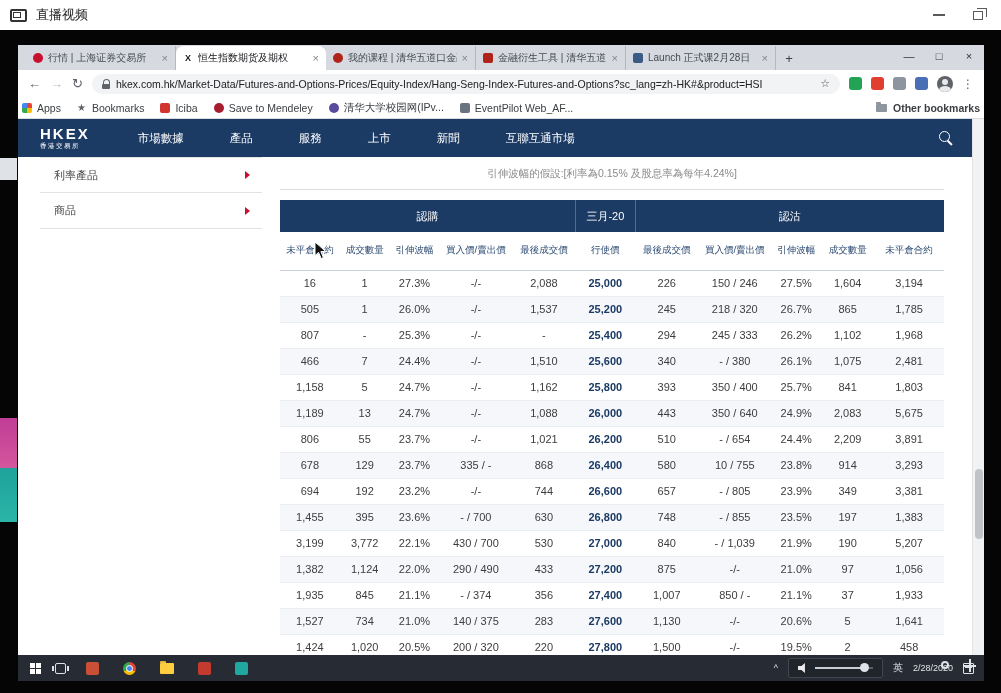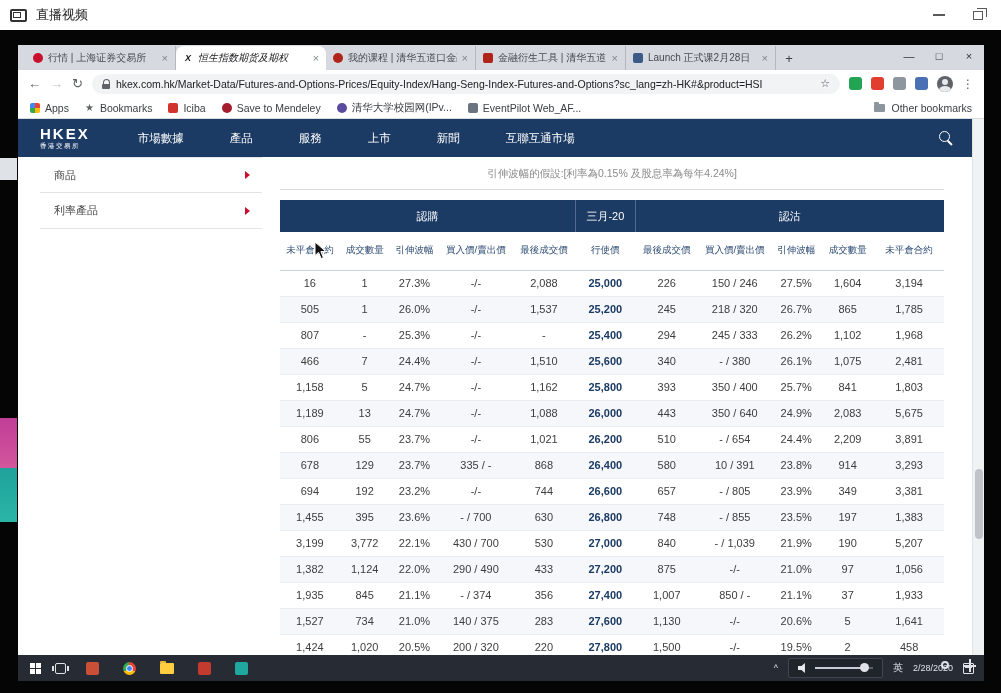--- a/index.html
+++ b/index.html
@@ -25,21 +25,21 @@
   .t2 { top:388px; height:50px; background:linear-gradient(180deg,#c03d96,#d4569c); }
   .t3 { top:438px; height:54px; background:linear-gradient(180deg,#1fa29b,#2ab5a7); }
 
   
   .browser { position:absolute; left:18px; top:15px; width:966px; height:610px; background:#fff;
              display:flex; flex-direction:column; overflow:hidden; }
 
   .tabbar { height:25px; background:#d6dae0; display:flex; align-items:flex-end; padding-left:8px; flex:none; }
   .tab { width:150px; height:24px; display:flex; align-items:center; gap:5px; padding:0 7px;
          font-size:10px; color:#454a50; border-right:1px solid #b3b8bf; }
-  .tab.active { background:#fff; border-radius:8px 8px 0 0; border-right:none; color:#202124;font-style:italic; }
+  .tab.active { background:#fff; border-radius:8px 8px 0 0; border-right:none; color:#202124; }
   .tab-label { flex:1; white-space:nowrap; overflow:hidden; }
   .tab-close { color:#80868b; font-size:11px; flex:none; }
   .favicon { width:10px; height:10px; flex:none; border-radius:2px; }
   .f0 { background:#c8102e; border-radius:50%; }
   .f1 { background:none; }  .f1::before { content:"X"; font-size:9px; font-weight:bold; color:#15181c; line-height:10px; display:block; text-align:center; }
   .f2 { background:#b02318; border-radius:50%; }
   .f3 { background:#b02318; }
   .f4 { background:#3b5b86; }
   .new-tab { width:26px; align-self:center; text-align:center; color:#3c4043; font-size:13px; }
   .win-controls { margin-left:auto; display:flex; align-self:flex-start; }
@@ -57,32 +57,32 @@
                   border:1.2px solid #5f6368; border-bottom:none; border-radius:4px 4px 0 0; }
   .url { font-size:10.5px; color:#202124; white-space:nowrap; overflow:hidden; flex:1; }
   .star { color:#5f6368; font-size:11px; }
   .ext { width:13px; height:13px; border-radius:3px; flex:none; }
   .e1 { background:#23a455; } .e2 { background:#e23e30; } .e3 { background:#8d959e; } .e4 { background:#4a6fb5; }
   .avatar { width:16px; height:16px; border-radius:50%; background:#5f6368; position:relative; overflow:hidden; flex:none; }
   .avatar::before { content:""; position:absolute; top:3px; left:5px; width:6px; height:6px; border-radius:50%; background:#e8eaed; }
   .avatar::after { content:""; position:absolute; top:10px; left:2px; width:12px; height:8px; border-radius:50%; background:#e8eaed; }
   .kebab { color:#5f6368; font-size:12px; }
 
-  .bmbar { height:22px; display:flex; align-items:center; padding:0 12px; background:#fff;
+  .bmbar { height:22px; display:flex; align-items:center; padding:0 4px; background:#fff;
            border-bottom:1px solid #dadce0; font-size:10.5px; color:#3c4043; flex:none; }
   .bm-list { display:flex; gap:16px; align-items:center; }
   .bm { display:flex; gap:5px; align-items:center; }
   .bm-ic { width:10px; height:10px; border-radius:2px; flex:none; }
   .b0 { background:conic-gradient(#ea4335 0 25%,#fbbc05 0 50%,#34a853 0 75%,#4285f4 0); }
   .b1 { background:none; } .b1::before { content:"★"; color:#5f6368; font-size:10px; line-height:10px; display:block; }
   .b2 { background:#d0342c; }
   .b3 { background:#a61d2d; border-radius:50%; }
   .b4 { background:#5b4b9e; border-radius:50%; }
   .b5 { background:#6a7480; }
-  .other-bm { margin-left:auto; display:flex; gap:6px; align-items:center; }
+  .other-bm { margin-left:auto; display:flex; gap:6px; align-items:center;font-weight:bold; }
   .folder-ic { width:11px; height:8px; background:#8d959e; border-radius:1px; position:relative; }
   .folder-ic::before { content:""; position:absolute; top:-2px; left:0; width:5px; height:2px; background:#8d959e; border-radius:1px 1px 0 0; }
 
   
   .page { flex:1; position:relative; background:#fff; overflow:hidden; }
   .hkex-nav { height:38px; background:#1b3a64; display:flex; align-items:center; padding:0 30px 0 22px; color:#fff; }
   .logo { margin-right:48px; line-height:1; }
   .logo-en { font-size:15px; font-weight:bold; letter-spacing:2px; }
   .logo-cn { font-size:6.5px; letter-spacing:1.5px; margin-top:2px; }
   .nav-items { display:flex; gap:46px; font-size:11.5px; }
@@ -271,25 +271,25 @@
             <span>上市</span>
             <span>新聞</span>
             <span>互聯互通市場</span>
           </div>
         <span class="search-ic"></span>
       </div>
 
       <div class="content">
         <div class="sidebar">
             <div class="side-item">
-              <span>商品</span>
+              <span>利率產品</span>
               <span class="tri"></span>
             </div>
             <div class="side-item">
-              <span>利率產品</span>
+              <span>商品</span>
               <span class="tri"></span>
             </div>
           </div>
         <div class="main">
           <div class="note">引伸波幅的假設:[利率為0.15% 及股息率為每年4.24%]</div>
           <table class="opt-table">
               <colgroup>
                 <col style="width: 9%;">
                 <col style="width: 7.5%;">
                 <col style="width: 7.5%;">
@@ -415,21 +415,21 @@
                   <td>3,891</td>
                 </tr>
                 <tr>
                   <td>678</td>
                   <td>129</td>
                   <td>23.7%</td>
                   <td>335 / -</td>
                   <td>868</td>
                   <td class="strike">26,400</td>
                   <td>580</td>
-                  <td>10 / 391</td>
+                  <td>10 / 755</td>
                   <td>23.8%</td>
                   <td>914</td>
                   <td>3,293</td>
                 </tr>
                 <tr>
                   <td>694</td>
                   <td>192</td>
                   <td>23.2%</td>
                   <td>-/-</td>
                   <td>744</td>

